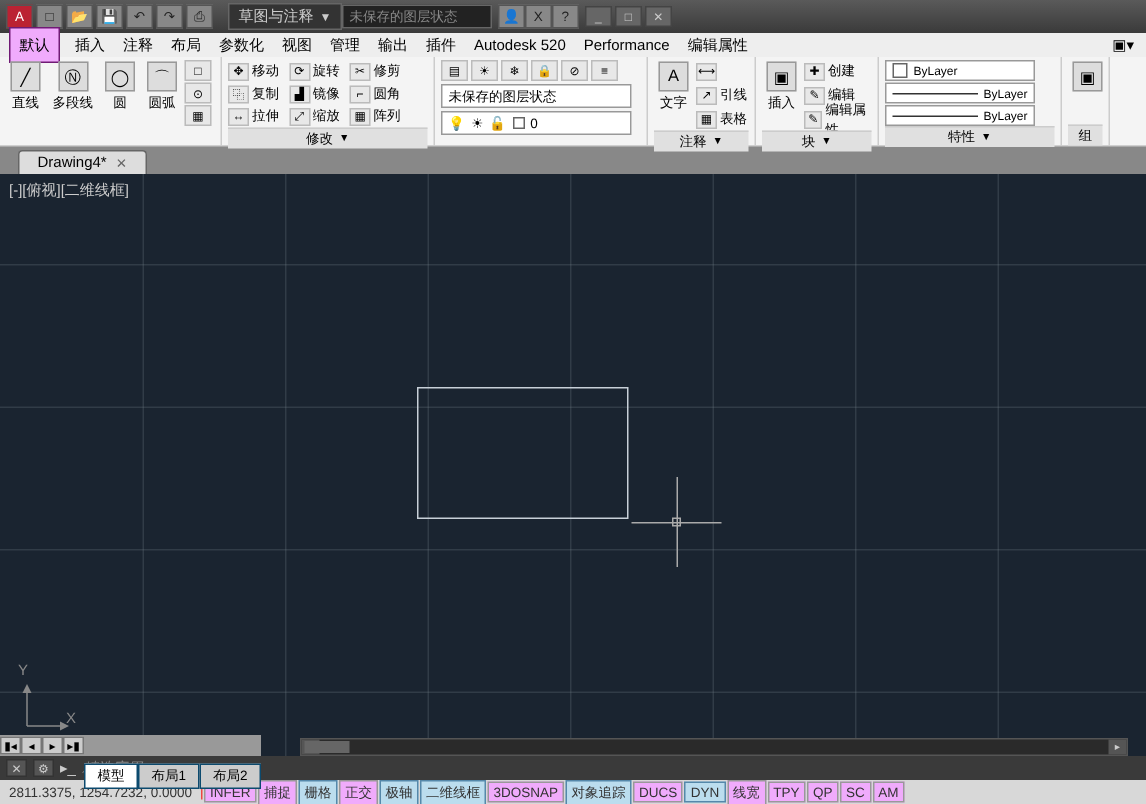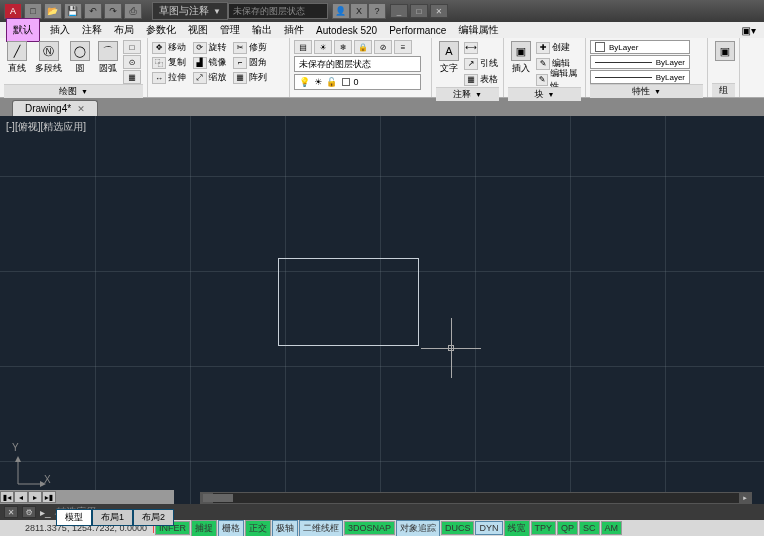--- a/index.html
+++ b/index.html
@@ -64,22 +64,22 @@
 .modeltabs .tab { padding: 1px 8px; background: #fff; border: 1px solid #0c4a6e; margin-top: 40px; }
 .modeltabs .tab.inactive { background: #ccc; }
 
 
 .cmdrow { height: 16px; background: #3a3a3a; display: flex; align-items: center; padding: 0 4px; gap: 4px; }
 .cmd-ico { width: 14px; height: 12px; background: #555; border: 1px solid #333; font-size: 8px; display: flex; align-items: center; justify-content: center; color: #ccc; }
 .cmd-input { flex: 0 0 auto; color: #888; font-size: 10px; font-style: italic; }
 
 
 .statusbar { height: 16px; background: #d8d8d8; display: flex; align-items: center; font-size: 9px; color: #333; }
-.coords { padding: 0 6px; border-right: 1px solid #ef4444; margin-left: 19px; }
-.status-btn { padding: 1px 3px; border: 1px solid #999; background: #22c55e; margin-left: 1px; }
+.coords { padding: 0 6px; border-right: 1px solid #ef4444; }
+.status-btn { padding: 1px 3px; border: 1px solid #999; background: #f0abfc; margin-left: 1px; }
 .status-btn.on { background: #bde; border-color: #58a; }
 </style>
 </head>
 <body>
 
 <div class="titlebar">
   <div class="qat">
     <div class="qat-btn red">A</div>
     <div class="qat-btn">□</div>
     <div class="qat-btn">📂</div>
@@ -141,32 +141,32 @@
       <div class="bigbtn">
           <div class="ico">⌒</div>
           <span>圆弧</span>
         </div>
       <div class="smallcol">
         <div class="smallbtn">□</div>
         <div class="smallbtn">⊙</div>
         <div class="smallbtn">▦</div>
       </div>
     </div>
-    <div class="panel-title">
-        <span>绘图</span>
-        <span style="font-size:7px">▼</span>
-      </div>
   </div>
 
   <div class="panel" style="width:142px">
     <div class="panel-body" style="flex-direction:column;gap:0">
       <div class="smallrow"><span class="ico">✥</span><span>移动</span>&nbsp;<span class="ico">⟳</span><span>旋转</span>&nbsp;<span class="ico">✂</span><span>修剪</span></div>
       <div class="smallrow"><span class="ico">⿻</span><span>复制</span>&nbsp;<span class="ico">▟</span><span>镜像</span>&nbsp;<span class="ico">⌐</span><span>圆角</span></div>
       <div class="smallrow"><span class="ico">↔</span><span>拉伸</span>&nbsp;<span class="ico">⤢</span><span>缩放</span>&nbsp;<span class="ico">▦</span><span>阵列</span></div>
     </div>
+    <div class="panel-title">
+        <span>修改</span>
+        <span style="font-size:7px">▼</span>
+      </div>
   </div>
 
   <div class="panel" style="width:142px">
     <div class="panel-body" style="flex-direction:column;gap:2px">
       <div style="display:flex;gap:2px">
         <div class="smallbtn">▤</div>
         <div class="smallbtn">☀</div>
         <div class="smallbtn">❄</div>
         <div class="smallbtn">🔒</div>
         <div class="smallbtn">⊘</div>
@@ -272,21 +272,21 @@
 </div>
 
 <div class="filetabs">
   <div class="filetab">
     <span>Drawing4*</span>
     <span class="x">✕</span>
   </div>
 </div>
 
 <div class="canvas">
-  <div class="viewport-label">[-][俯视][精选应用]</div>
+  <div class="viewport-label">[-][俯视][二维线框]</div>
 
   <div class="grid-line-v" style="left:95px"></div>
   <div class="grid-line-v" style="left:190px"></div>
   <div class="grid-line-v" style="left:285px"></div>
   <div class="grid-line-v" style="left:380px"></div>
   <div class="grid-line-v" style="left:475px"></div>
   <div class="grid-line-v" style="left:570px"></div>
   <div class="grid-line-v" style="left:665px"></div>
   <div class="grid-line-h" style="top:60px"></div>
   <div class="grid-line-h" style="top:155px"></div>

